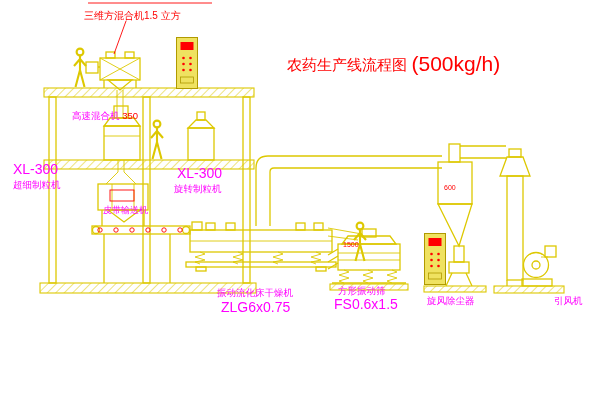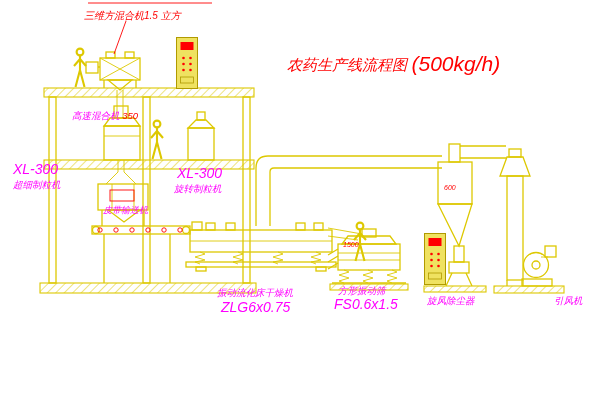--- a/index.html
+++ b/index.html
@@ -1,20 +1,19 @@
 <!DOCTYPE html>
 <html style="--background: #ffffff; --line: #ddc800; --line_dark: #b09a00; --magenta: #ff00ff; --accent: #ff0000; --cabinet: #efe260;"><head>
 <meta charset="utf-8">
 <style>
   html,body{margin:0;padding:0;background:#fff;}
   .stage{
     position:relative;width:600px;height:344px;overflow:hidden;
     background:var(--background,#ffffff);
     font-family:"Liberation Sans",sans-serif;
-    font-style:italic;
   }
   svg{position:absolute;left:0;top:0;}
   .ln{stroke:var(--line,#ddc800);fill:none;stroke-width:1.3;}
   .lnthin{stroke:var(--line,#ddc800);fill:none;stroke-width:0.9;}
   .lnbold{stroke:var(--line,#ddc800);fill:none;stroke-width:2.1;}
   .slab{fill:url(#hatch);stroke:var(--line,#ddc800);stroke-width:1.1;}
   .redln{stroke:var(--accent,#ff0000);fill:none;stroke-width:0.9;}
   .cabbody{fill:var(--cabinet,#efe260);stroke:var(--line_dark,#b09a00);stroke-width:1;}
   .cabscreen{fill:var(--accent,#ff0000);stroke:none;}
   .cabdot{fill:var(--accent,#ff0000);stroke:none;}

